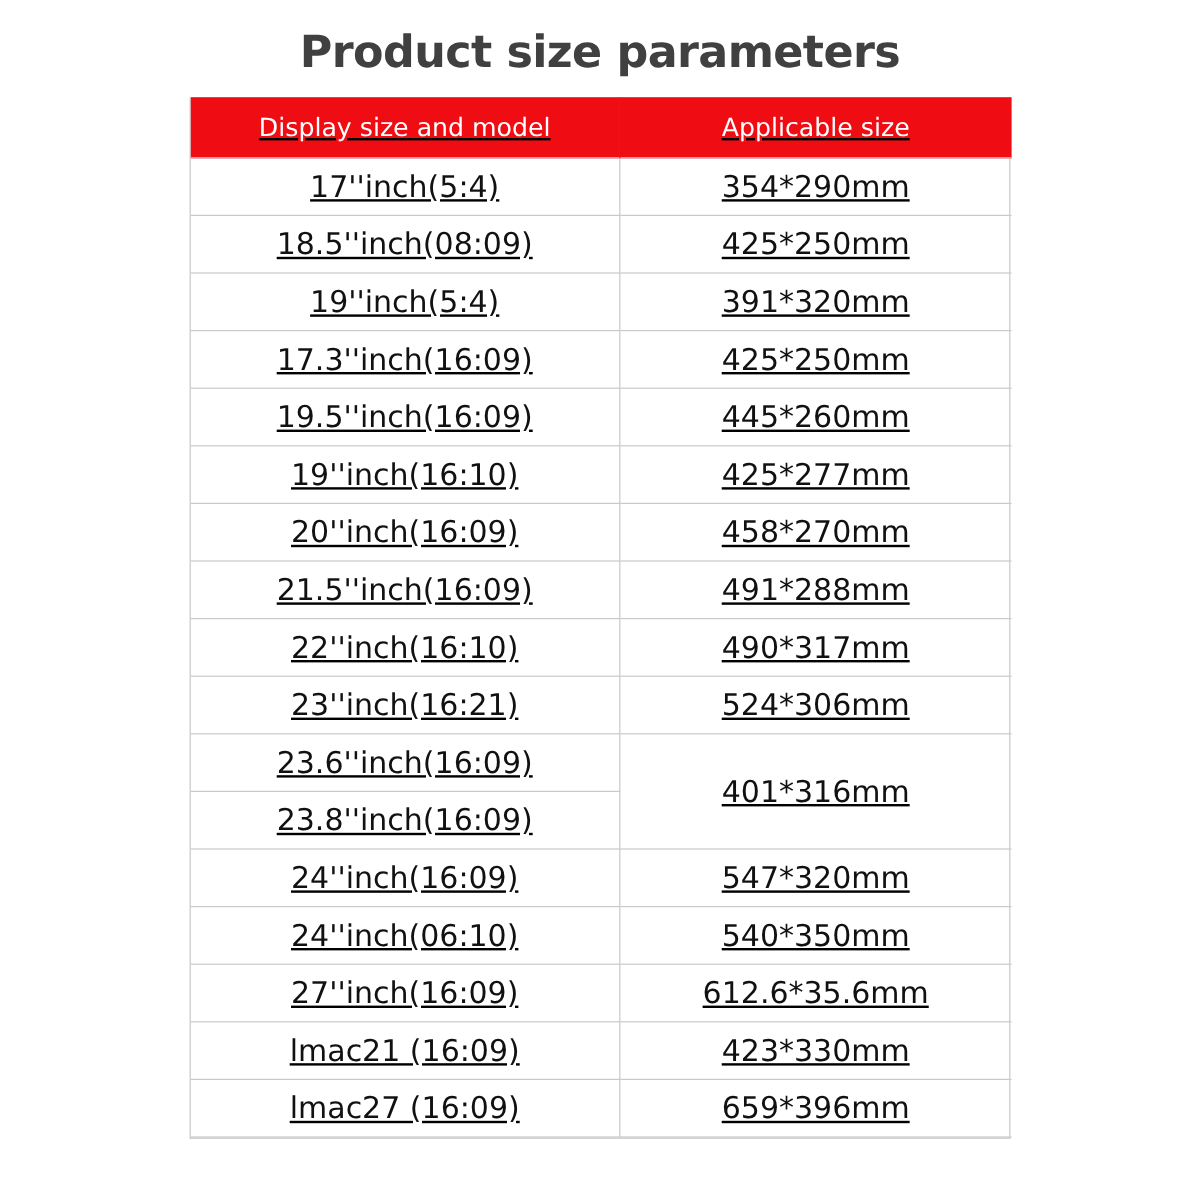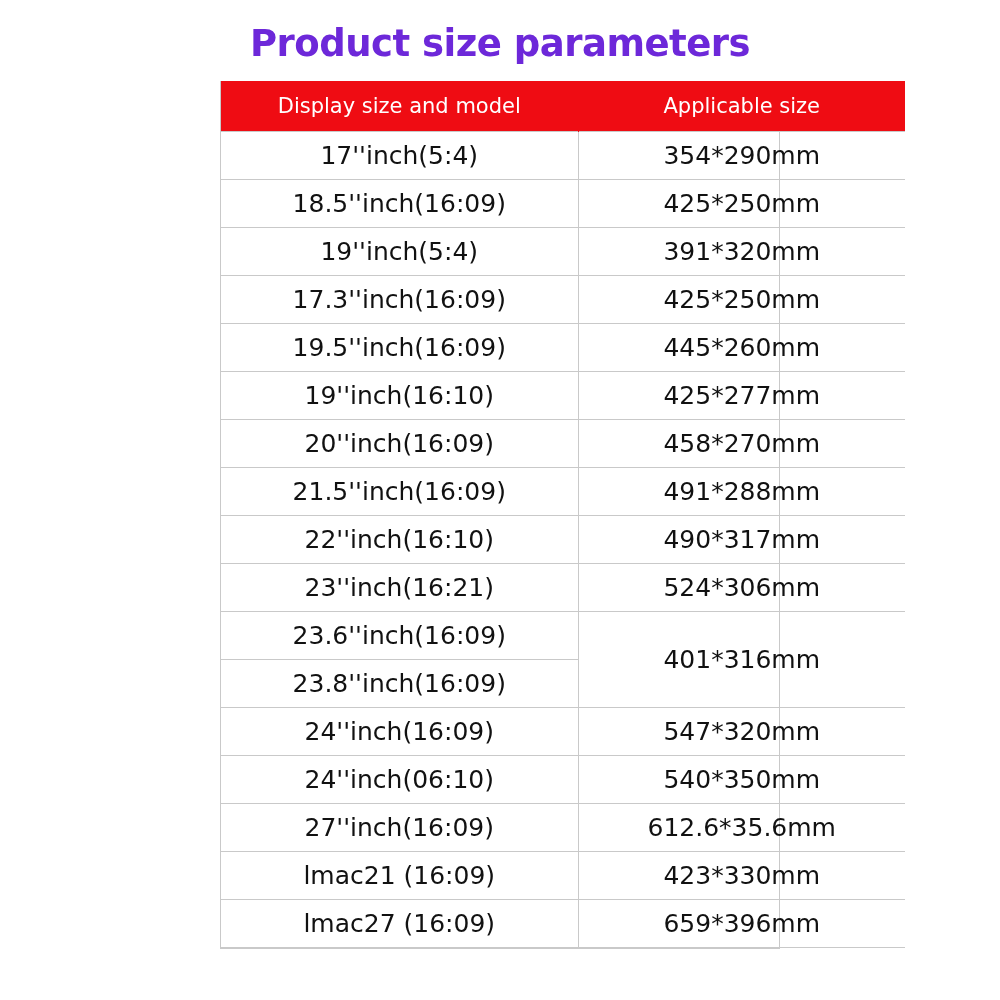--- a/index.html
+++ b/index.html
@@ -16,34 +16,35 @@
     width: 1000px;
     height: 1000px;
     background: #ffffff;
     box-sizing: border-box;
   }
 
   .title {
     text-align: center;
     font-size: 37px;
     font-weight: bold;
-    color: #6d28d9;
+    color: #404040;
     letter-spacing: -0.5px;
     padding-top: 22px;
     padding-bottom: 16px;
     font-family: "DejaVu Sans", sans-serif;
     border-radius: 12px;
   }
 
   .table-wrap {
-    width: 560px;
+    width: 684px;
     margin: 0 auto;
     border: 1px solid #c9c9c9;
     border-top: none;
     box-sizing: border-box;
+    text-decoration: underline;
   }
 
   table.spec {
     border-collapse: collapse;
     width: 100%;
     table-layout: fixed;
   }
 
   table.spec col.c1 { width: 357px; }
   table.spec col.c2 { width: 327px; }
@@ -101,21 +102,21 @@
           <th class="th-left">Display size and model</th>
           <th>Applicable size</th>
         </tr>
       </thead>
       <tbody>
         <tr>
           <td>17''inch(5:4)</td>
           <td>354*290mm</td>
         </tr>
         <tr>
-          <td>18.5''inch(16:09)</td>
+          <td>18.5''inch(08:09)</td>
           <td>425*250mm</td>
         </tr>
         <tr>
           <td>19''inch(5:4)</td>
           <td>391*320mm</td>
         </tr>
         <tr>
           <td>17.3''inch(16:09)</td>
           <td>425*250mm</td>
         </tr>

